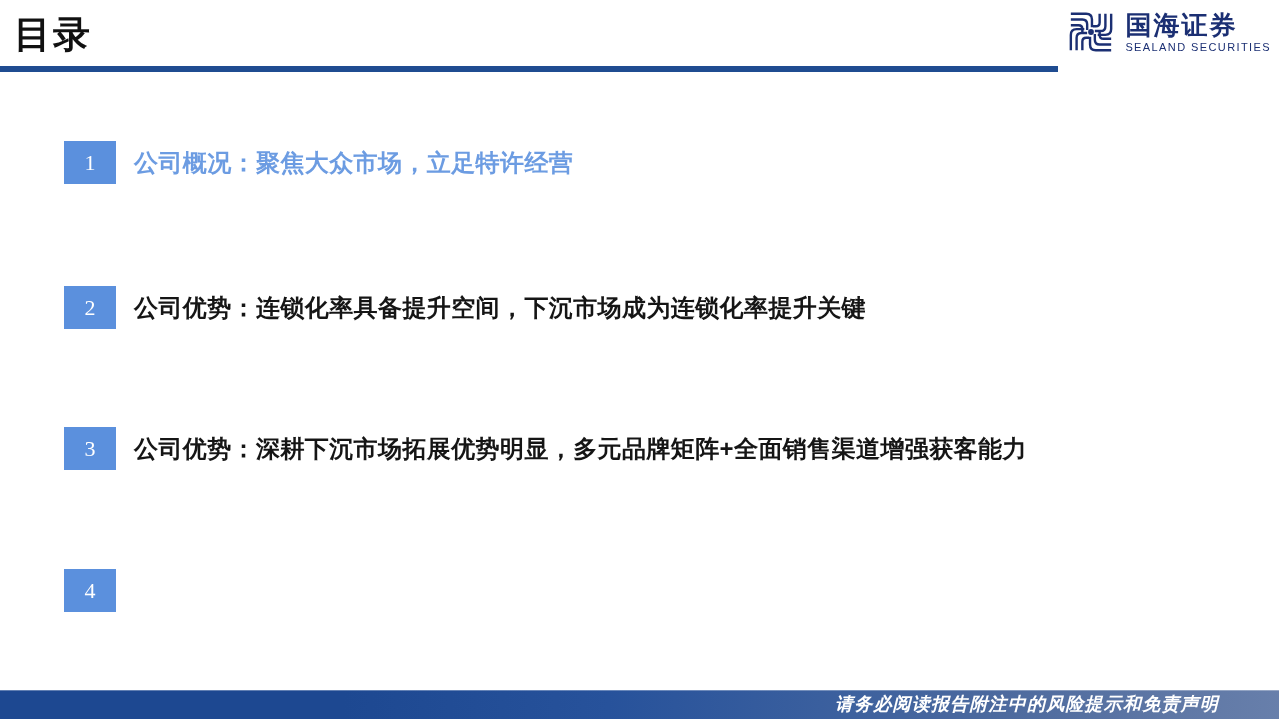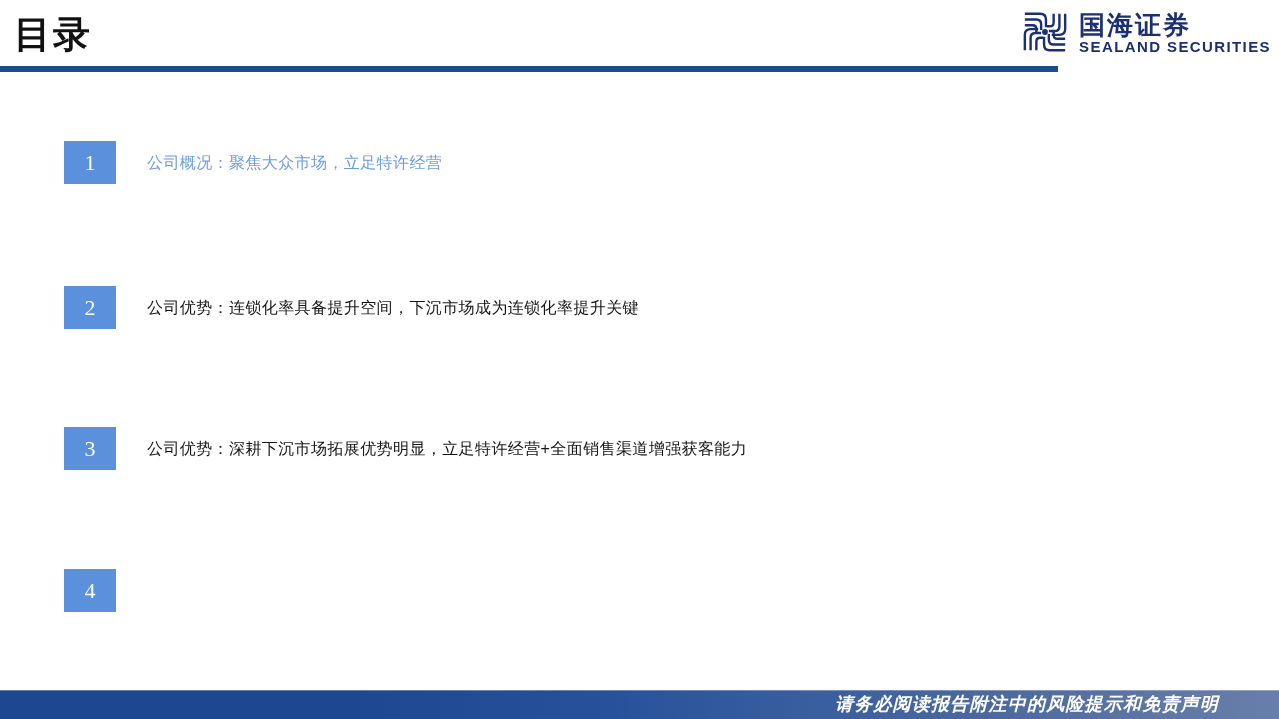--- a/index.html
+++ b/index.html
@@ -64,22 +64,22 @@
   }
   .logo-cn {
     font-size: 26px;
     font-weight: bold;
     color: #1b2f73;
     letter-spacing: 2px;
     line-height: 29px;
     white-space: nowrap;
   }
   .logo-en {
-    font-size: 15px;
-    font-weight: bold;
+    font-size: 11px;
+    font-weight: normal;
     color: #1b2f73;
     letter-spacing: 1.4px;
     line-height: 14px;
     white-space: nowrap;
   }
 
   
   .toc {
     position: absolute;
     left: 0;
@@ -106,23 +106,23 @@
     background: #5b90dd;
     color: #ffffff;
     font-family: "Liberation Serif", "DejaVu Serif", serif;
     font-size: 22px;
     display: flex;
     align-items: center;
     justify-content: center;
     line-height: 43px;
   }
   .toc-label {
-    margin-left: 31px;
-    font-size: 16px;
-    font-weight: normal;
+    margin-left: 18px;
+    font-size: 24px;
+    font-weight: bold;
     color: #151515;
     letter-spacing: 0.4px;
     white-space: nowrap;
     line-height: 43px;
   }
   .toc-item.is-active .toc-label {
     color: #6c9ce2;
   }
 
   
@@ -225,21 +225,21 @@
     <span class="toc-label">公司概况：聚焦大众市场，立足特许经营</span>
   </div>
 
   <div class="toc-item" data-row="1">
     <span class="toc-num">2</span>
     <span class="toc-label">公司优势：连锁化率具备提升空间，下沉市场成为连锁化率提升关键</span>
   </div>
 
   <div class="toc-item" data-row="2">
     <span class="toc-num">3</span>
-    <span class="toc-label">公司优势：深耕下沉市场拓展优势明显，立足特许经营+全面销售渠道增强获客能力</span>
+    <span class="toc-label">公司优势：深耕下沉市场拓展优势明显，多元品牌矩阵+全面销售渠道增强获客能力</span>
   </div>
 
   <div class="toc-item" data-row="3">
     <span class="toc-num">4</span>
   </div>
 
 </div>
 
 <div class="footer">
   <div class="footer-top-edge"></div>

